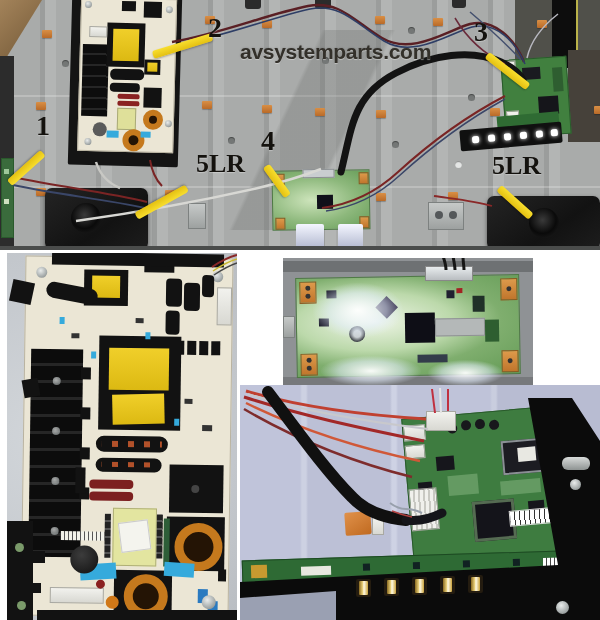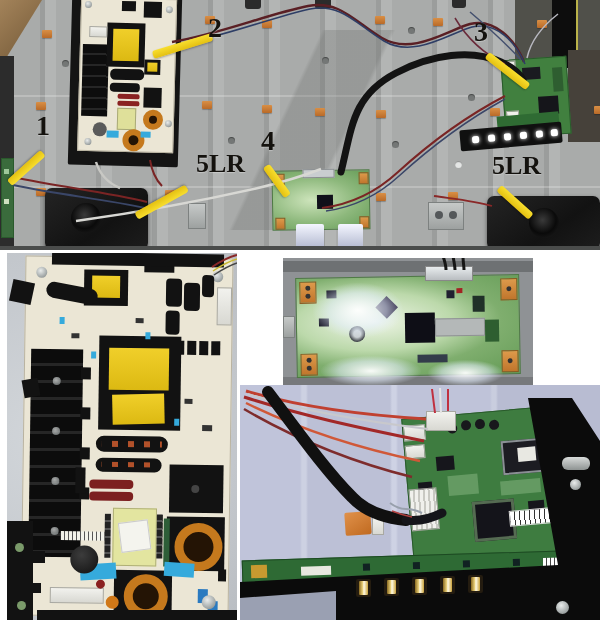--- a/index.html
+++ b/index.html
@@ -216,20 +216,21 @@
     <div class="lbl" style="left:261px;top:127px;">4</div>
     <div class="lbl" style="left:196px;top:151px;font-size:26px;">5LR</div>
     <div class="lbl" style="left:492px;top:153px;font-size:26px;">5LR</div>
     <div class="arrow" style="left:43px;top:149px;width:45px;transform:rotate(138deg);"></div>
     <div class="arrow" style="left:153px;top:51px;width:62px;transform:rotate(-17deg);"></div>
     <div class="arrow" style="left:487px;top:51px;width:52px;transform:rotate(38deg);"></div>
     <div class="arrow" style="left:266px;top:162px;width:37px;transform:rotate(54deg);"></div>
     <div class="arrow" style="left:187px;top:184px;width:58px;transform:rotate(151deg);"></div>
     <div class="arrow" style="left:499px;top:184px;width:43px;transform:rotate(42deg);"></div>
 
+    <div class="watermark">avsystemparts.com</div>
   </div>
 
   <div id="photo-power" class="photo">
     <div class="abs pcb-cream" style="left:16px;top:4px;width:206px;height:358px;transform:rotate(.8deg);">
 
       <div class="screw" style="left:10px;top:10px;width:11px;height:11px;"></div>
       <div class="screw" style="left:186px;top:12px;width:11px;height:11px;"></div>
       <div class="abs blk" style="left:58px;top:12px;width:44px;height:36px;"></div>
       <div class="abs yellowtape" style="left:66px;top:18px;width:28px;height:22px;"></div>
       <div class="abs blk" style="left:20px;top:28px;width:52px;height:16px;border-radius:8px;transform:rotate(10deg);"></div>

